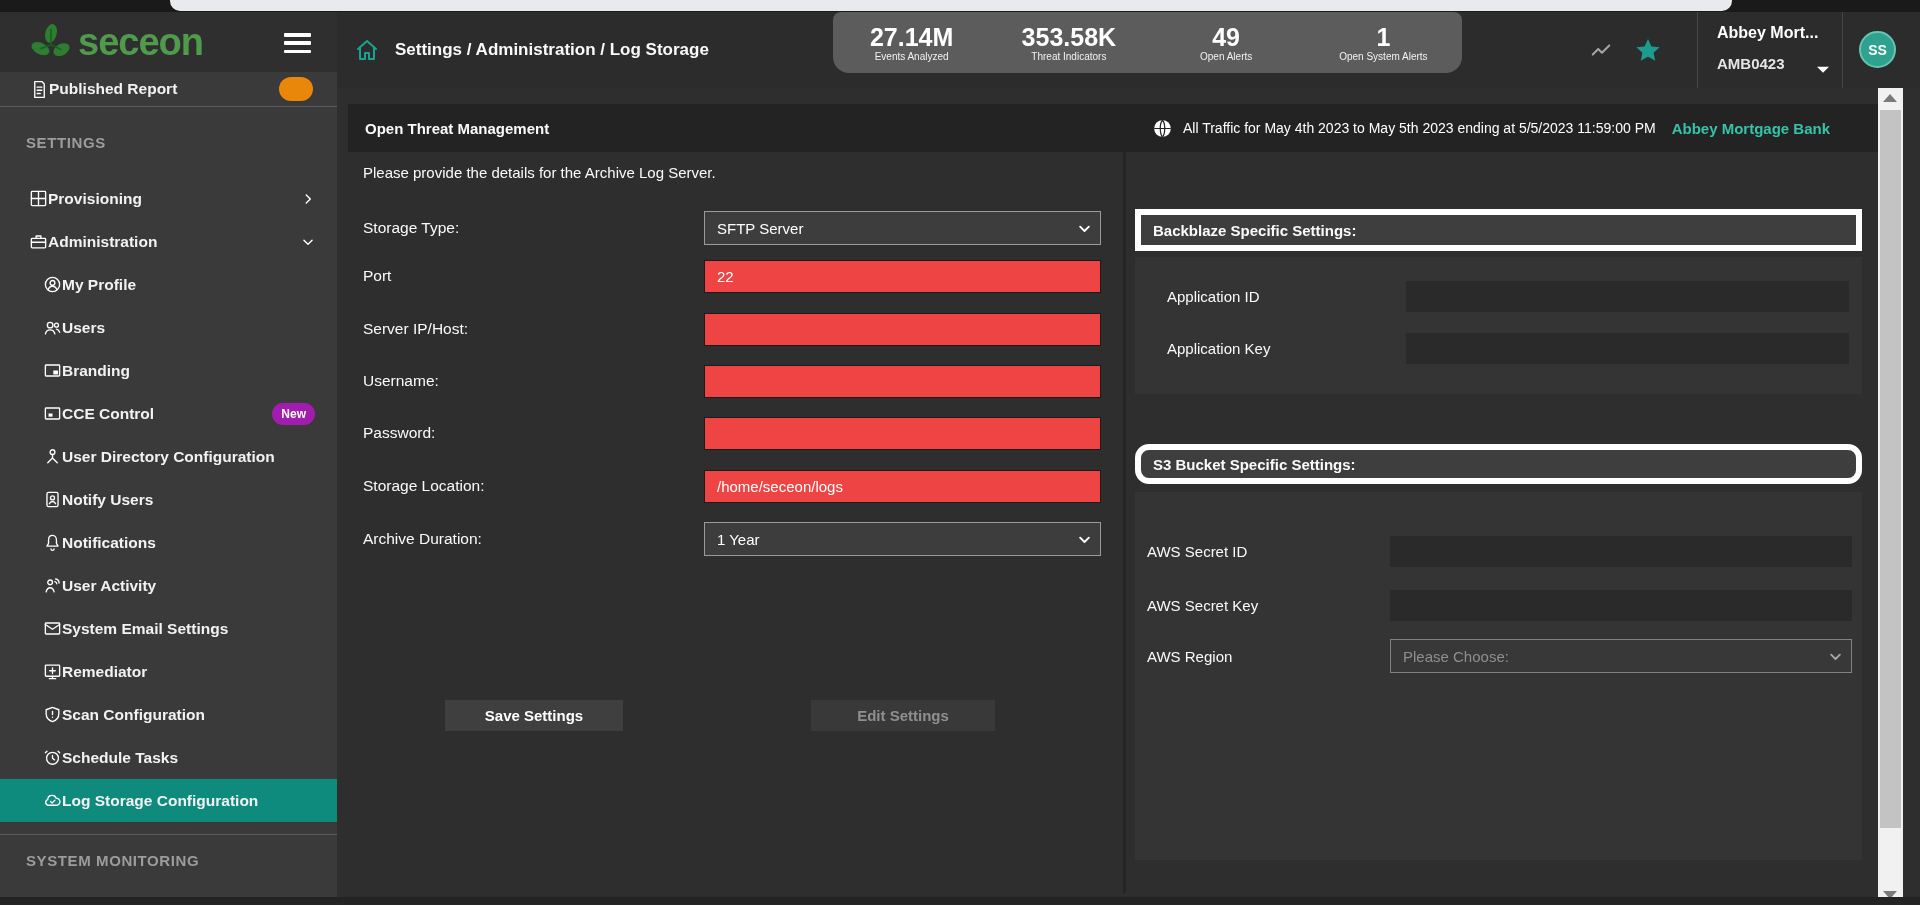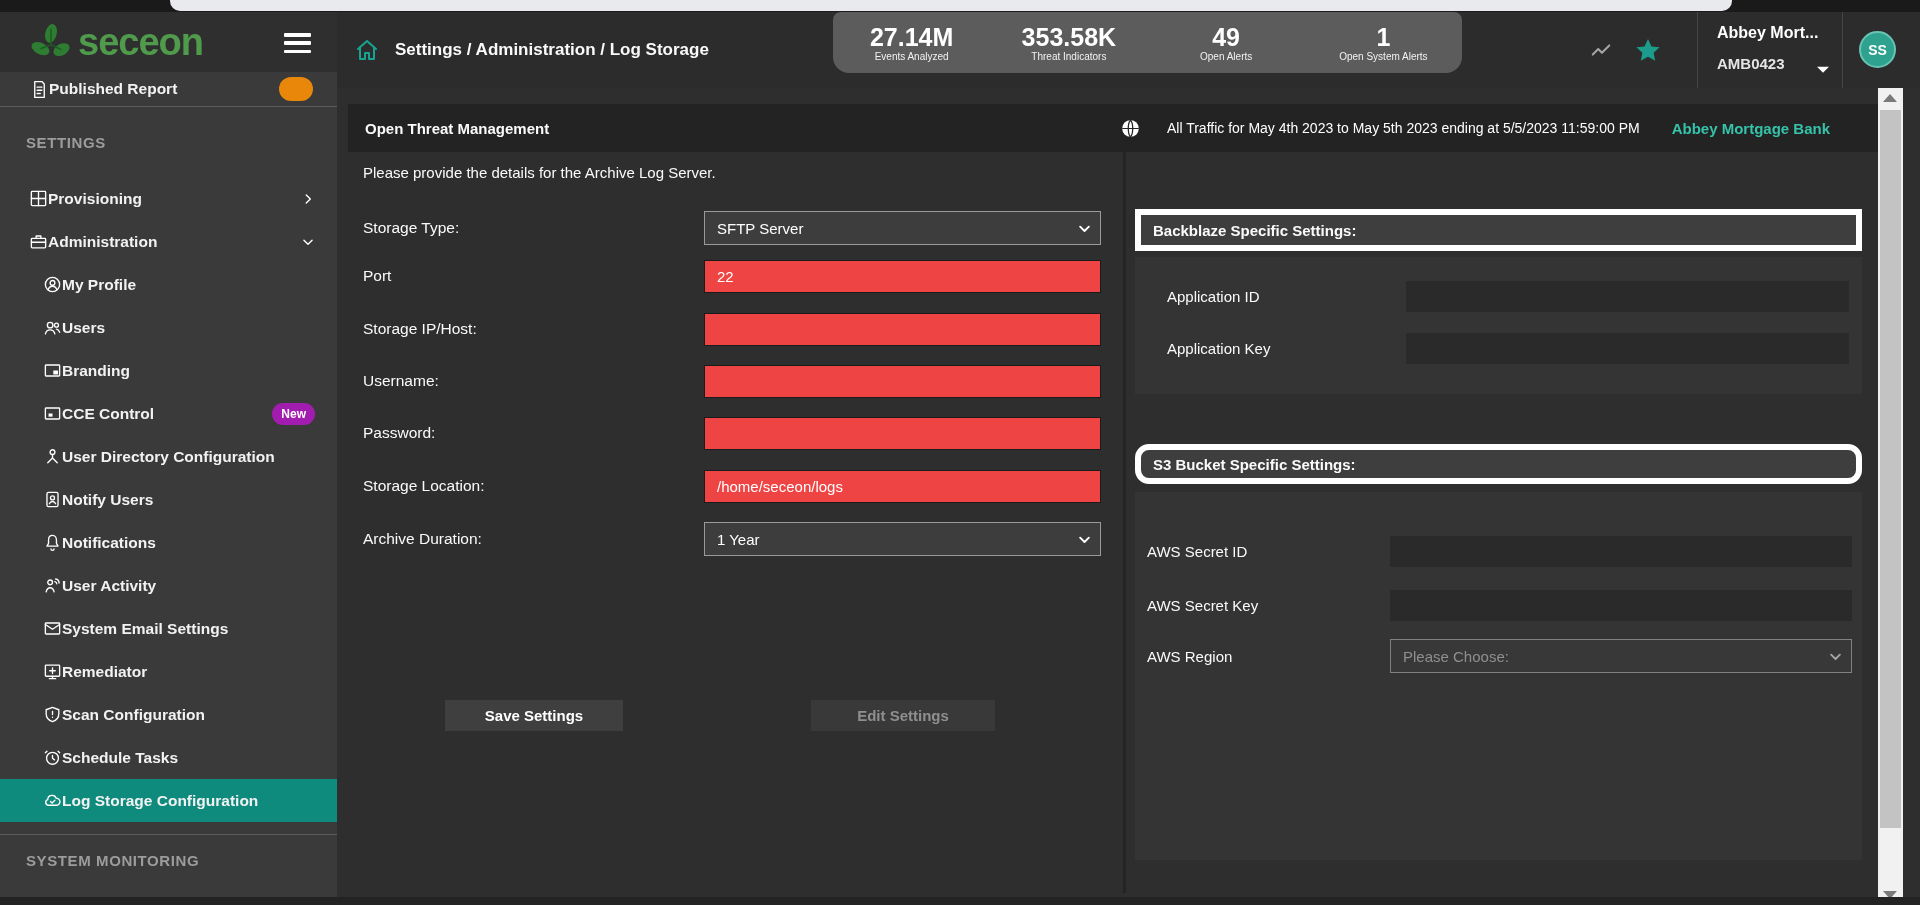--- a/index.html
+++ b/index.html
@@ -46,21 +46,21 @@
   .userblock { position:absolute; left:1380px; top:0; width:122px; height:76px; cursor:pointer; }
   .uname { position:absolute; left:0; top:12px; font-size:16px; font-weight:700; color:#fff; white-space:nowrap; }
   .utenant { position:absolute; left:0; top:43px; font-size:15px; font-weight:600; color:#e5e5e5; }
   .caret { position:absolute; left:98px; top:50px; }
   .avatar { position:absolute; left:1522px; top:19px; width:37px; height:37px; border-radius:50%; background:#2fa28f; border:2px solid #67c3b2; color:#fff; font-size:14px; font-weight:700; display:flex; align-items:center; justify-content:center; cursor:pointer; }
 
   
   .content { position:absolute; left:337px; top:88px; width:1541px; height:817px; }
   .otm { position:absolute; left:11px; top:16px; width:1530px; height:48px; background:#232323; display:flex; align-items:center; justify-content:space-between; padding:0 48px 0 17px; }
   .otm-title { font-size:15px; font-weight:600; color:#fafafa; }
-  .otm-right { display:flex; align-items:center; gap:26px; }
+  .otm-right { display:flex; align-items:center; gap:10px; }
   .traffic { font-size:14px; color:#fff; }
   .tenant { font-size:15px; font-weight:600; color:#35c3aa; margin-left:6px; cursor:pointer; }
   .hint { position:absolute; left:26px; top:76px; font-size:15px; color:#fafafa; }
 
   .frow { position:absolute; left:26px; width:738px; height:34px; display:flex; align-items:center; }
   .flabel { width:341px; font-size:15.5px; color:#fafafa; }
   .r1{top:123px}.r2{top:171px}.r3{top:224px}.r4{top:276px}.r5{top:328px}.r6{top:381px}.r7{top:434px}
   input.fctl { width:397px; height:33px; background:#ef4444; border:1px solid #1b1b1b; color:#fff; font-size:15px; padding:0 12px; font-family:inherit; }
   .selectbox { width:397px; height:34px; background:#3d3d3d; border:1px solid #9a9a9a; color:#fff; font-size:15px; display:flex; align-items:center; padding:0 34px 0 12px; position:relative; cursor:pointer; }
   .selectbox .schev { position:absolute; right:8px; display:flex; }
@@ -373,21 +373,21 @@
           </span>
       </div>
     </div>
 
     <div class="frow r2">
       <span class="flabel">Port</span>
       <input class="fctl" type="text" value="22" style="">
     </div>
 
     <div class="frow r3">
-      <span class="flabel">Storage IP/Host:</span>
+      <span class="flabel">Server IP/Host:</span>
       <input class="fctl" type="text" value="" style="">
     </div>
 
     <div class="frow r4">
       <span class="flabel">Username:</span>
       <input class="fctl" type="text" value="" style="">
     </div>
 
     <div class="frow r5">
       <span class="flabel">Password:</span>

